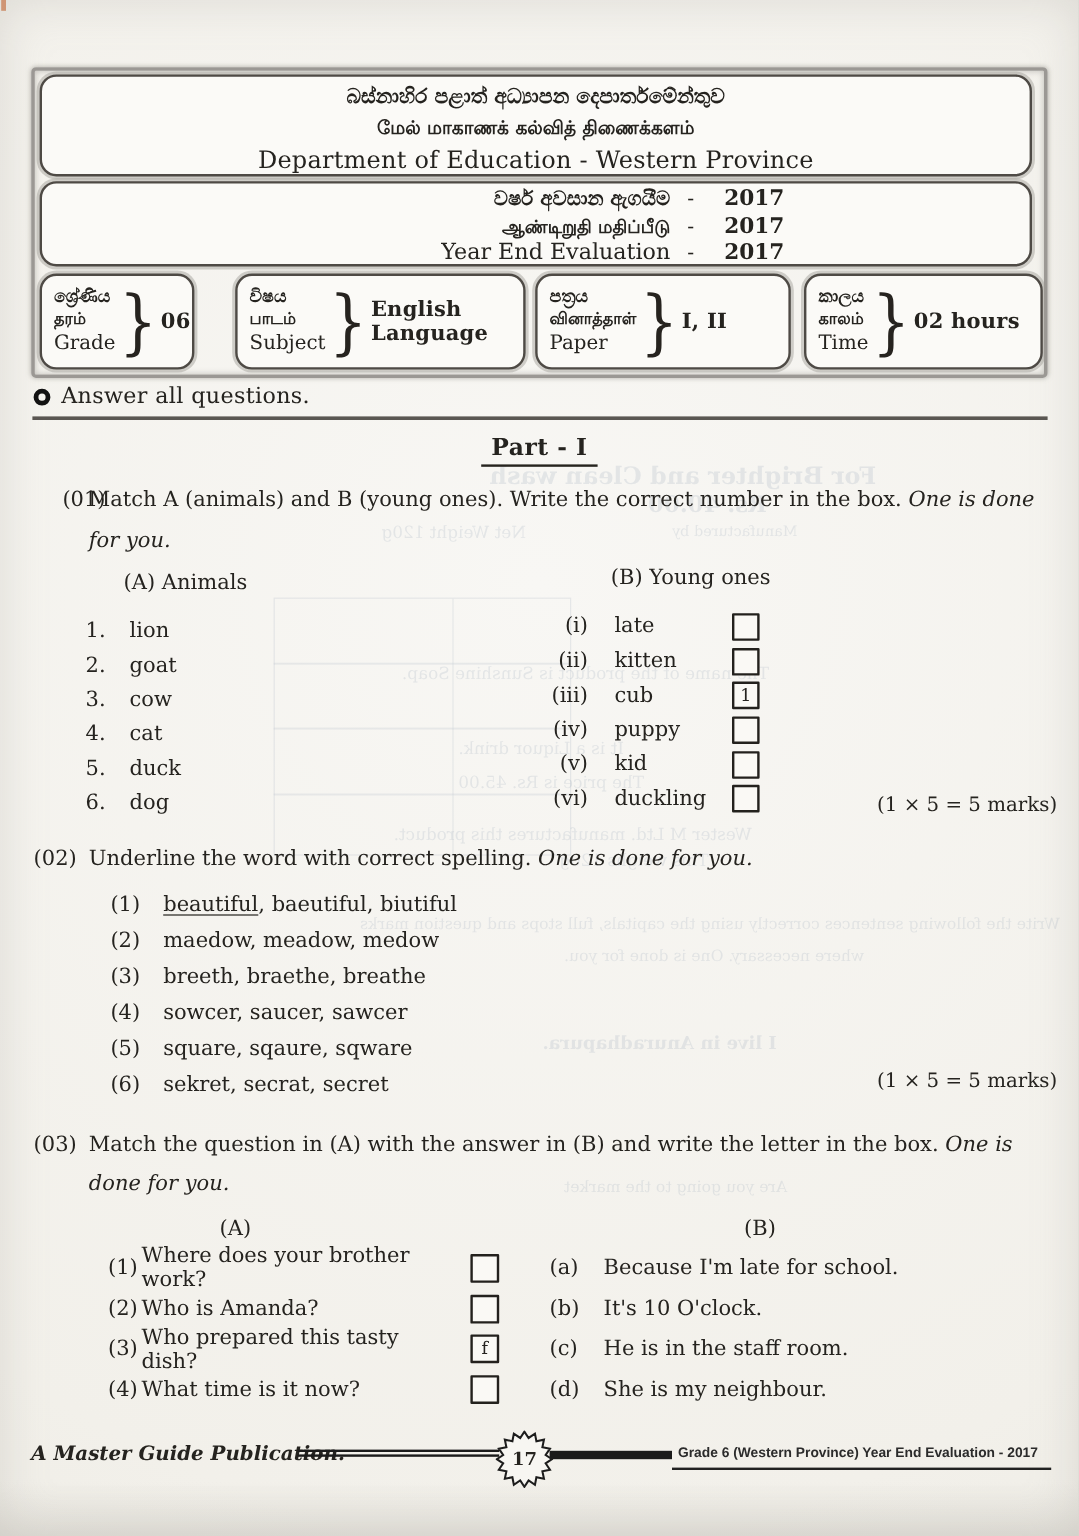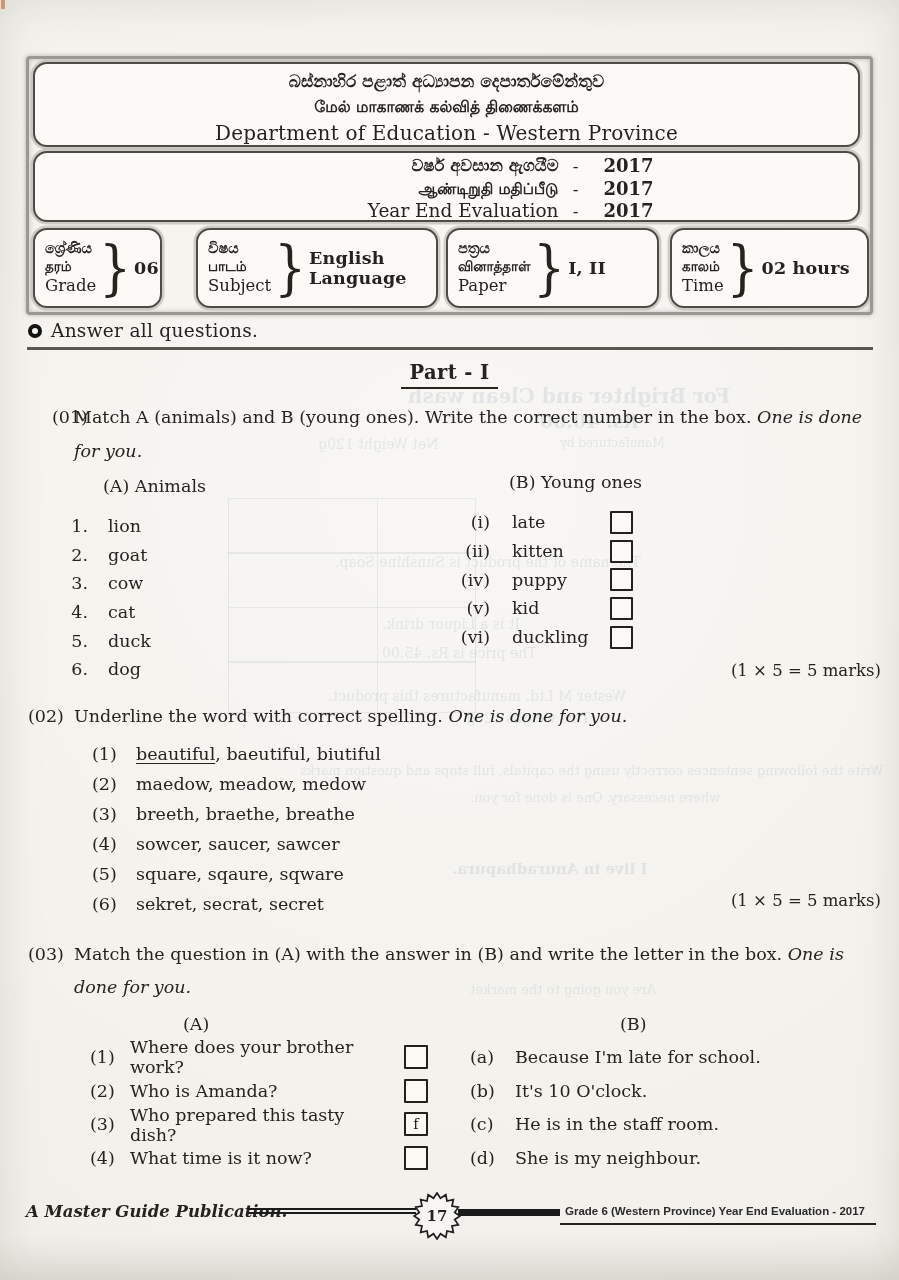--- a/index.html
+++ b/index.html
@@ -83,21 +83,21 @@
 
   .slist{left:92px; top:739px; display:flex; flex-direction:column;}
   .s-row{display:flex; height:30px; line-height:30px; font-size:17.5px;}
   .s-num{width:30px;}
   .s-body{margin-left:14px;}
   .s-u{text-decoration:underline; text-underline-offset:3px;}
 
   .mlist{left:90px; top:1040px; display:flex; flex-direction:column;}
   .m-row{display:flex; align-items:center; height:33.8px; font-size:17.5px;}
   .m-num{width:28px;}
-  .m-q{margin-left:12px; width:262px;}
+  .m-q{width:262px;}
   .m-box{margin-left:12px; width:20px; height:20px;}
   .m-letter{margin-left:42px; width:30px;}
   .m-ans{margin-left:15px;}
 
   .ghost-table{
     left:228px; top:498px; width:246px; height:213px; opacity:.45;
     border:1px solid rgba(128,145,168,.35);
     background:
       repeating-linear-gradient(180deg, transparent 0 53px, rgba(128,145,168,.30) 53px 54.5px);
   }
@@ -254,20 +254,25 @@
     <span class="b-num">(i)</span>
     <span class="b-name">late</span>
     <span class="ansbox"></span>
   </div>
         <div class="b-row">
     <span class="b-num">(ii)</span>
     <span class="b-name">kitten</span>
     <span class="ansbox"></span>
   </div>
         <div class="b-row">
+    <span class="b-num">(iii)</span>
+    <span class="b-name">cub</span>
+    <span class="ansbox">1</span>
+  </div>
+        <div class="b-row">
     <span class="b-num">(iv)</span>
     <span class="b-name">puppy</span>
     <span class="ansbox"></span>
   </div>
         <div class="b-row">
     <span class="b-num">(v)</span>
     <span class="b-name">kid</span>
     <span class="ansbox"></span>
   </div>
         <div class="b-row">

